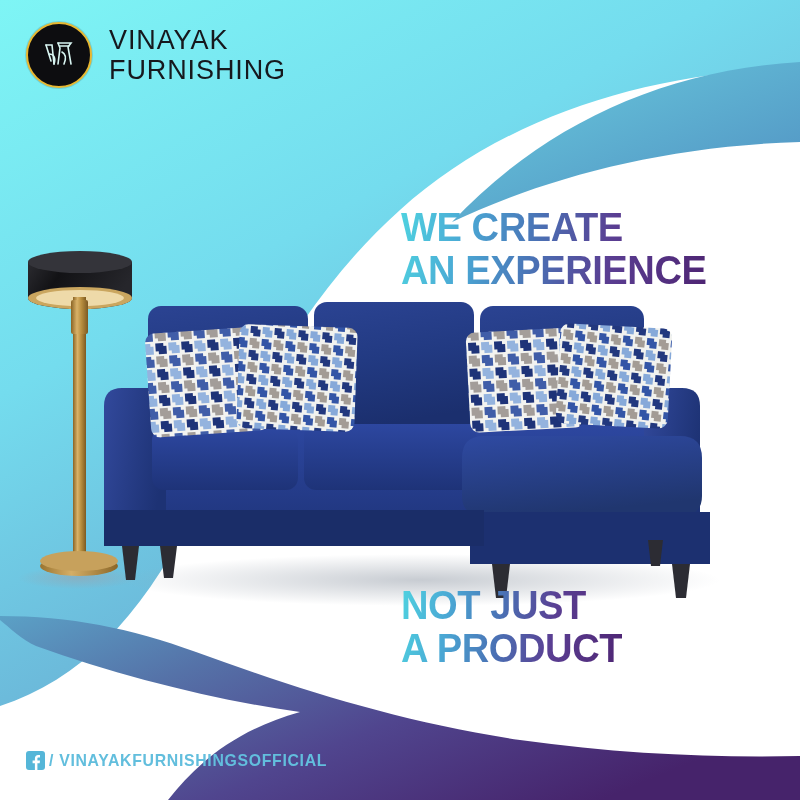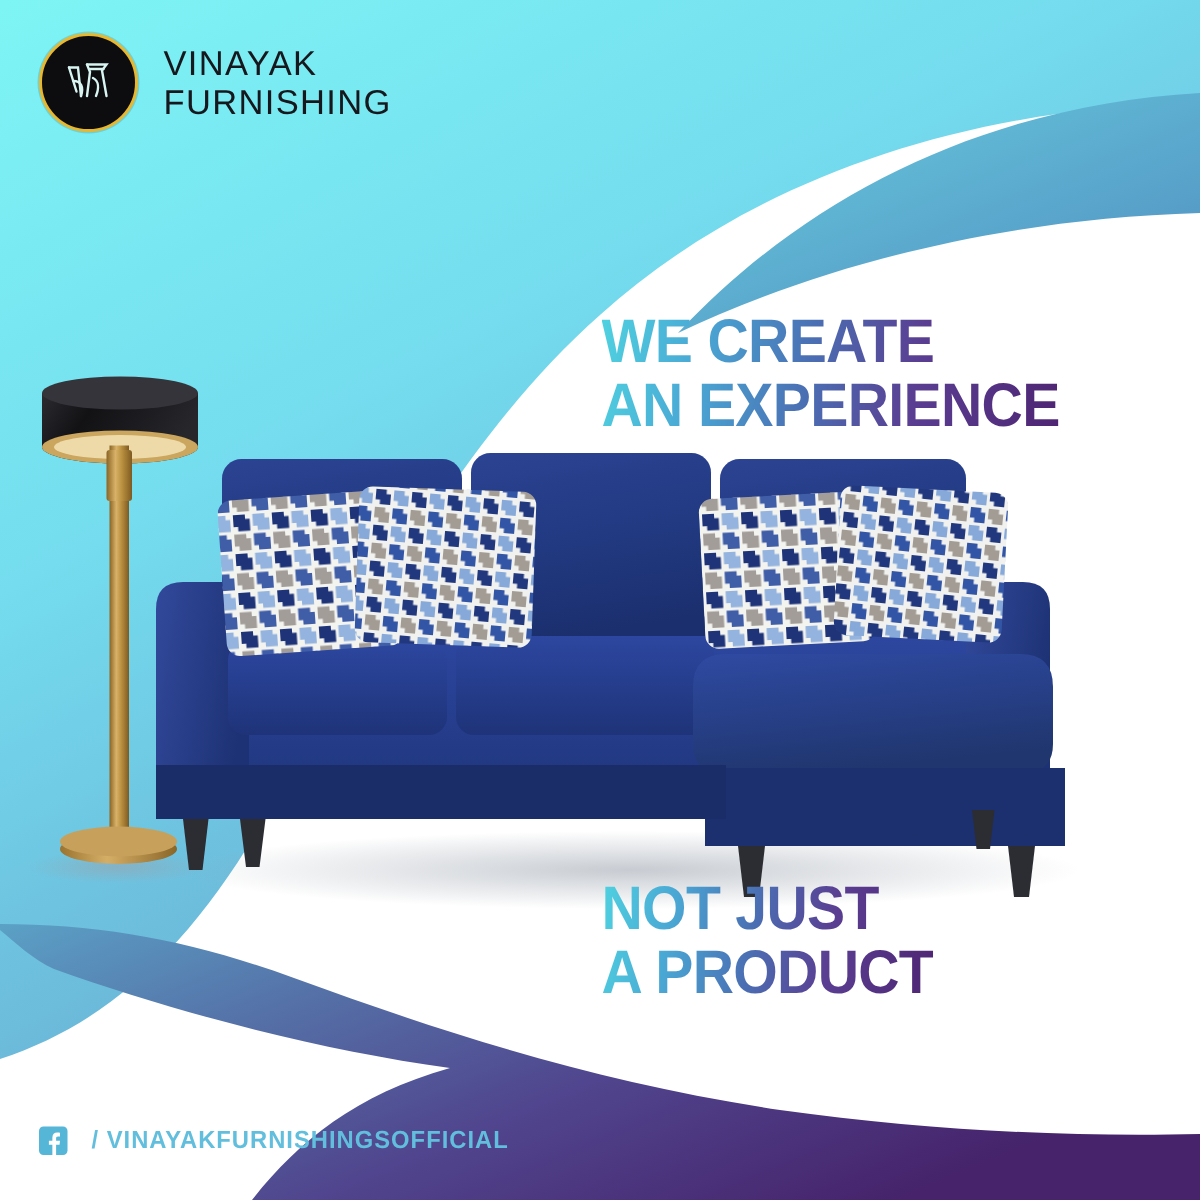--- a/index.html
+++ b/index.html
@@ -27,21 +27,21 @@
   #logo-mark {
     width:66px; height:66px; border-radius:50%;
     background:#0d0d10;
     border:2.5px solid #e8b730;
     display:flex; align-items:center; justify-content:center;
     flex:none;
     box-shadow:0 0 0 1px rgba(0,0,0,0.12);
   }
   #brand-text {
     font-weight:400;
-    font-size:23px;
+    font-size:27px;
     line-height:1.13;
     letter-spacing:0.9px;
     color:#16181d;
     white-space:pre-line;
   }
 
   
   .headline {
     position:absolute;
     z-index:35;
@@ -57,21 +57,21 @@
     background-clip:text;
     color:transparent;
     -webkit-text-fill-color:transparent;
   }
   #headline-top  { left:401px; top:206px; }
   #headline-bottom { left:401px; top:584px; }
 
   
   #footer-handle {
     position:absolute; left:26px; top:751px;
-    display:flex; align-items:flex-start; gap:16px;
+    display:flex; align-items:flex-start; gap:4px;
     z-index:40;
   }
   #fb-icon {
     width:19px; height:19px; border-radius:3px;
     background:#55b6d8;
     display:flex; align-items:flex-end; justify-content:center;
     flex:none;
   }
   #fb-icon svg { display:block; }
   #handle-text {

